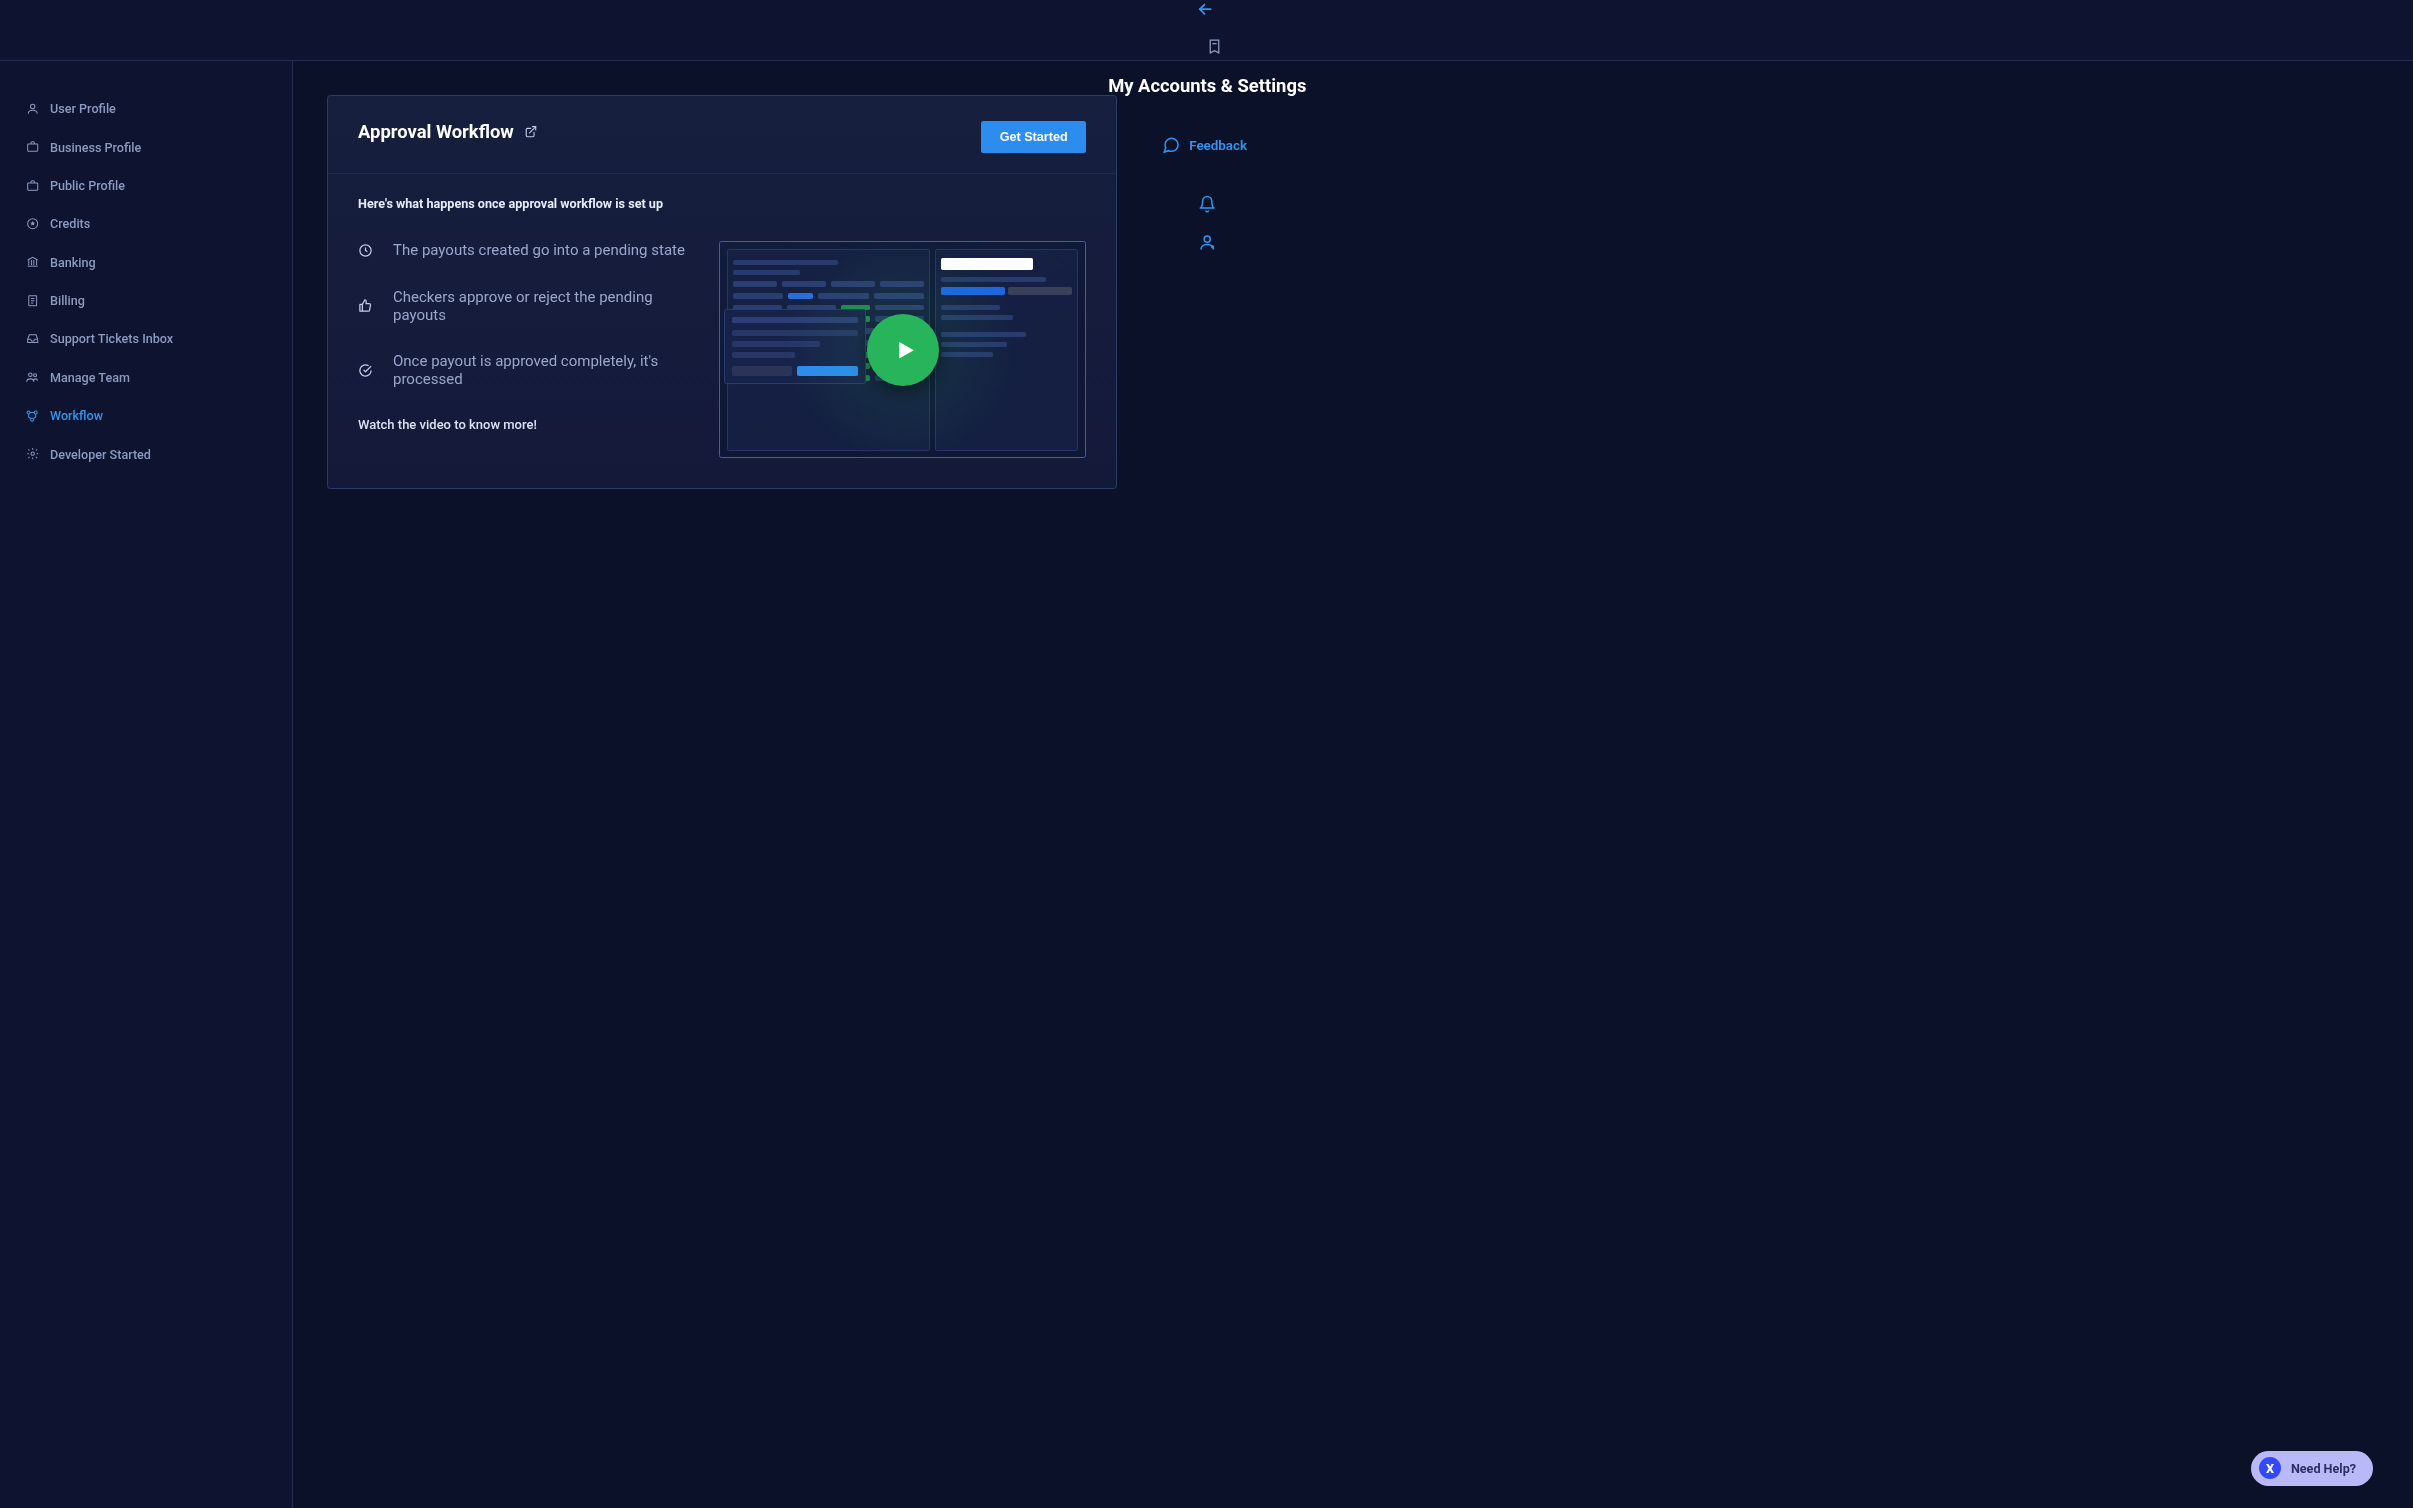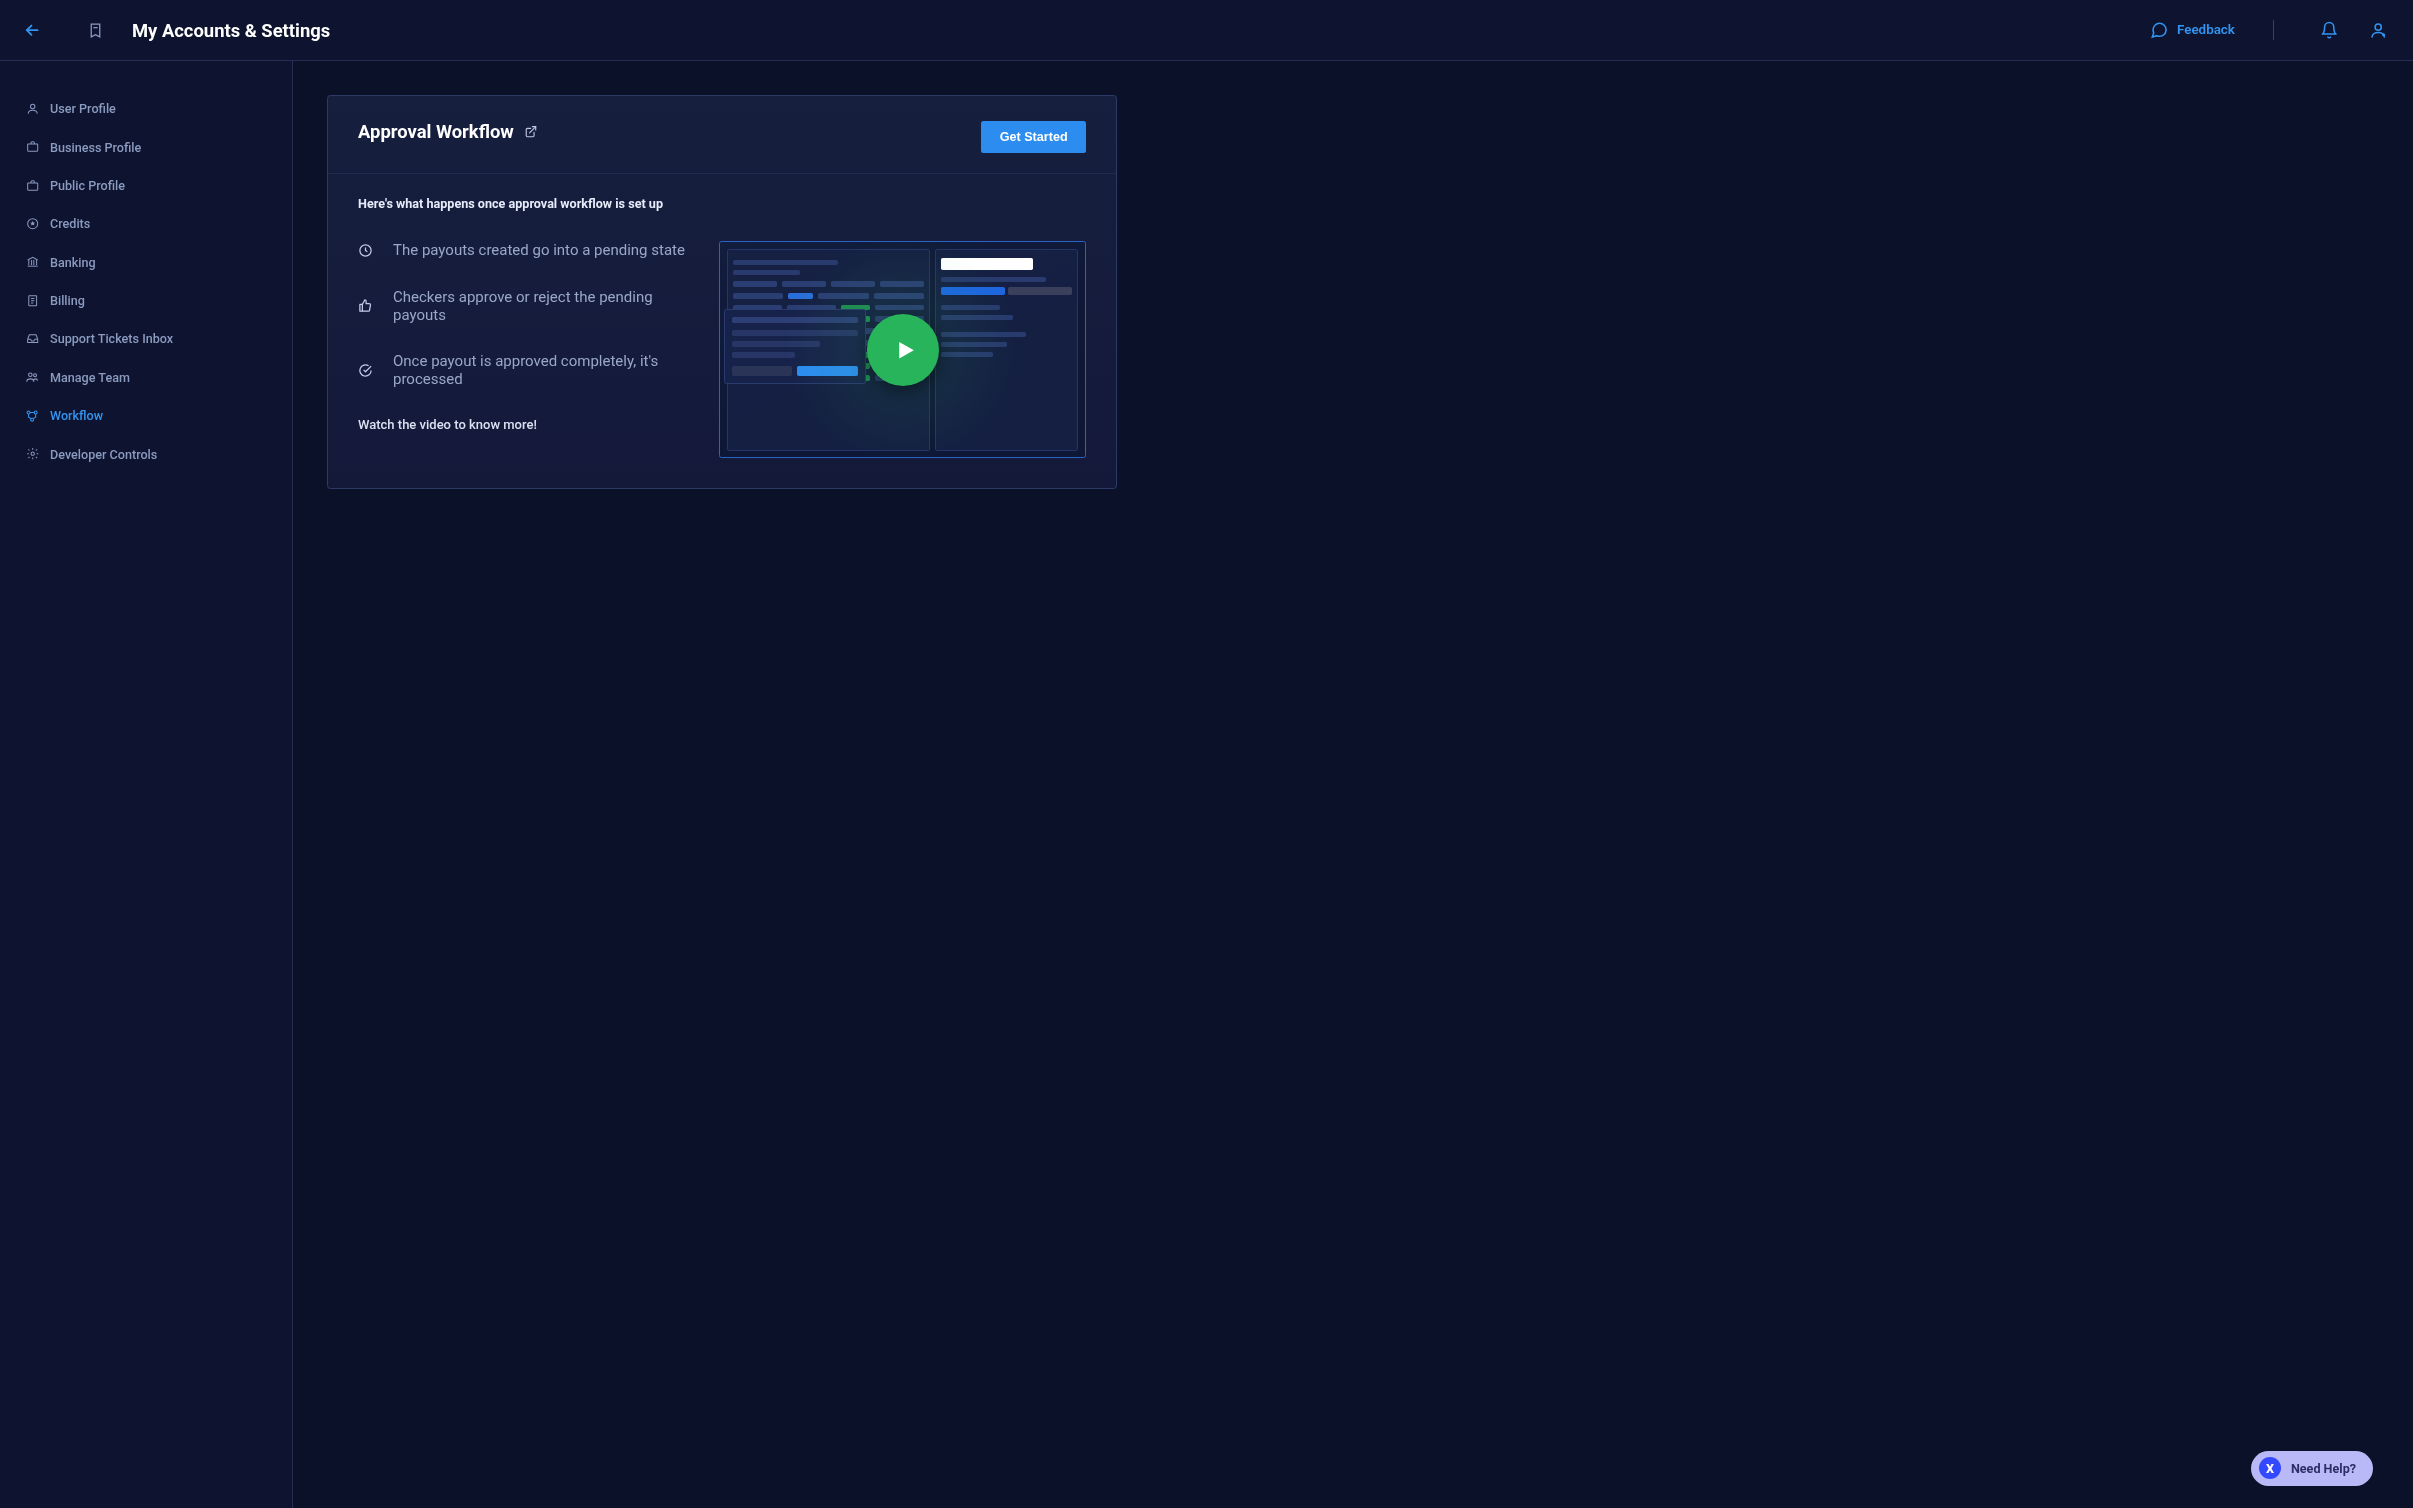--- a/index.html
+++ b/index.html
@@ -27,21 +27,21 @@
     color:var(--text);
     font-size:11.7px;
     overflow:hidden;
   }
   .app{display:flex;flex-direction:column;height:100vh;}
   
   .header{
     display:flex;align-items:center;height:60px;
     background:var(--bg);
     border-bottom:0.8px solid var(--hairline);
-    padding:0 23.5px 0 20px;gap:20px;
+    padding:0 23.5px 0 20px;gap:20px;flex-direction:column;
   }
   .header .back{color:var(--blue);display:flex;align-items:center;justify-content:center;width:23.5px;height:23.5px;cursor:pointer;}
   .header .logo{color:var(--sidebar-text);display:flex;align-items:center;justify-content:center;width:23.5px;height:23.5px;margin-left:20px;}
   .header h1{margin:0 0 0 5px;font-size:18.4px;font-weight:700;color:#fff;}
   .header .spacer{flex:1;}
   .header .feedback{display:flex;align-items:center;gap:8.4px;color:var(--blue);font-weight:600;font-size:13.4px;cursor:pointer;}
   .header .vsep{width:0.8px;height:20px;background:#37406a;margin:0 18.4px;}
   .header .icon-btn{color:var(--blue);display:flex;align-items:center;justify-content:center;width:23.5px;height:23.5px;cursor:pointer;margin-left:5px;}
   
   .body{flex:1;display:flex;min-height:0;}
@@ -265,21 +265,21 @@
           </span>
         <span>Workflow</span>
       </div>
       <div class="side-item">
         <span class="ic">
             <svg width="13.4" height="13.4" viewBox="0 0 24 24" fill="none" stroke="currentColor" stroke-width="1.8">
               <circle cx="12" cy="12" r="3"></circle>
               <path d="M12 2v3M12 19v3M4.2 4.2l2.1 2.1M17.7 17.7l2.1 2.1M2 12h3M19 12h3M4.2 19.8l2.1-2.1M17.7 6.3l2.1-2.1"></path>
             </svg>
           </span>
-        <span>Developer Controls</span>
+        <span>Developer Started</span>
       </div>
     </div>
 
     <div class="main">
       <div class="card">
         <div class="card-head">
           <div class="title-wrap">
             <h2 class="card-title">
               <span>Approval Workflow</span>
               <span class="ext-icon">

